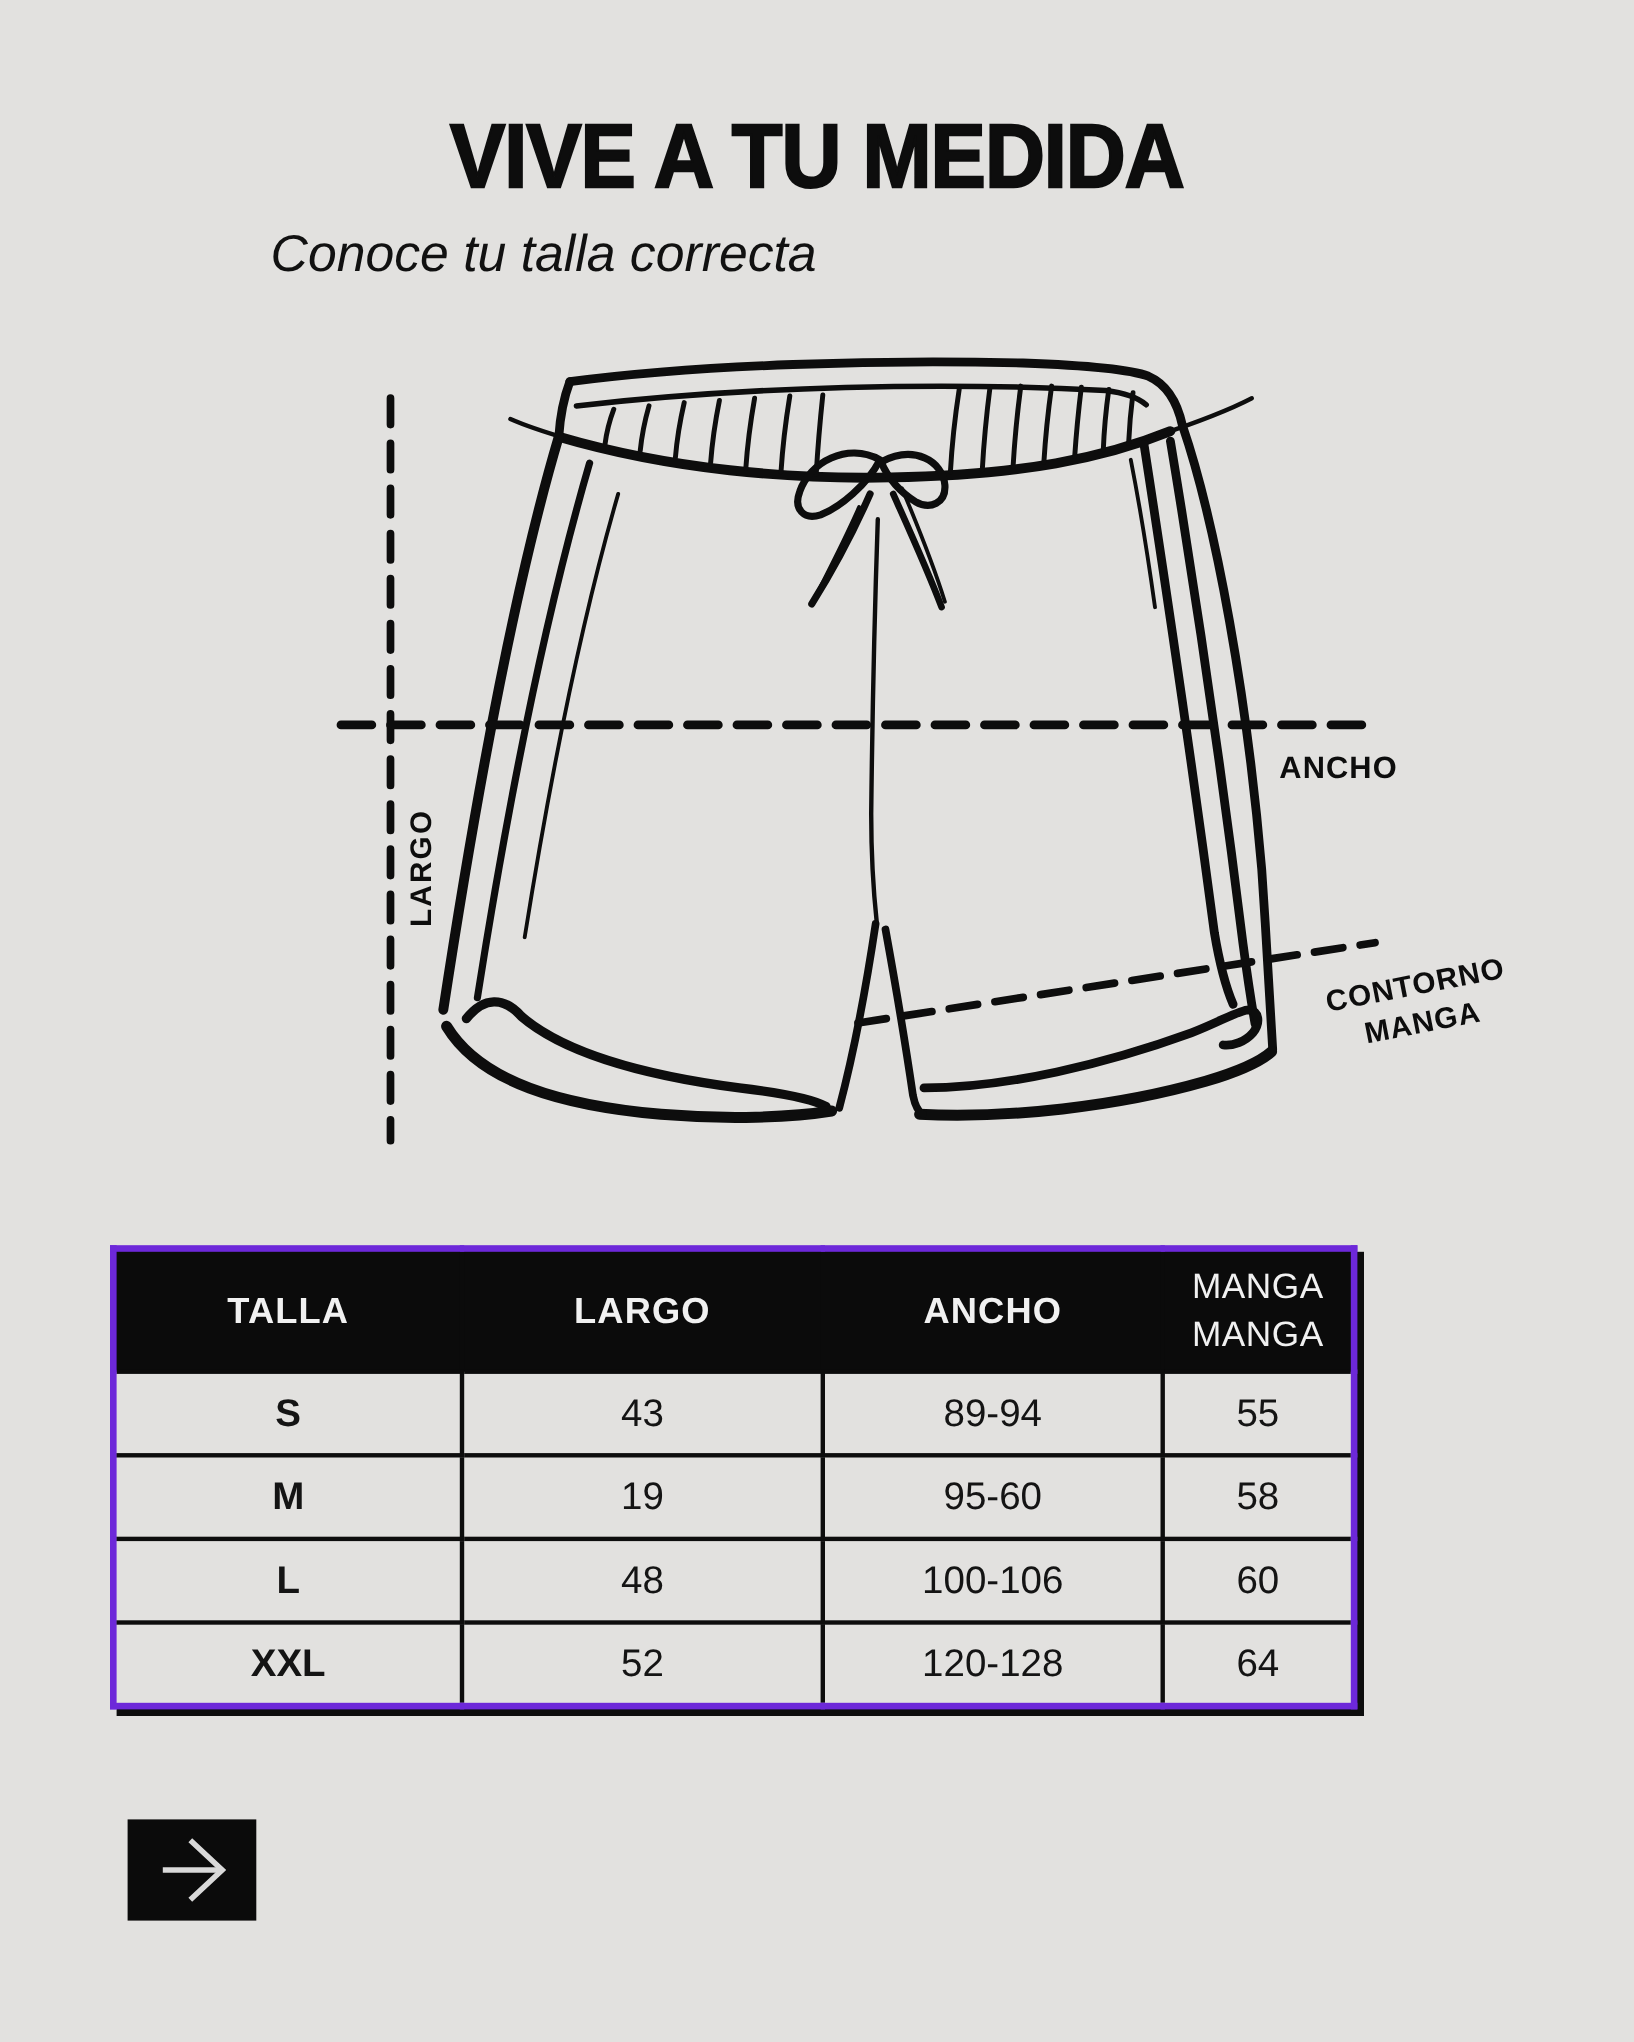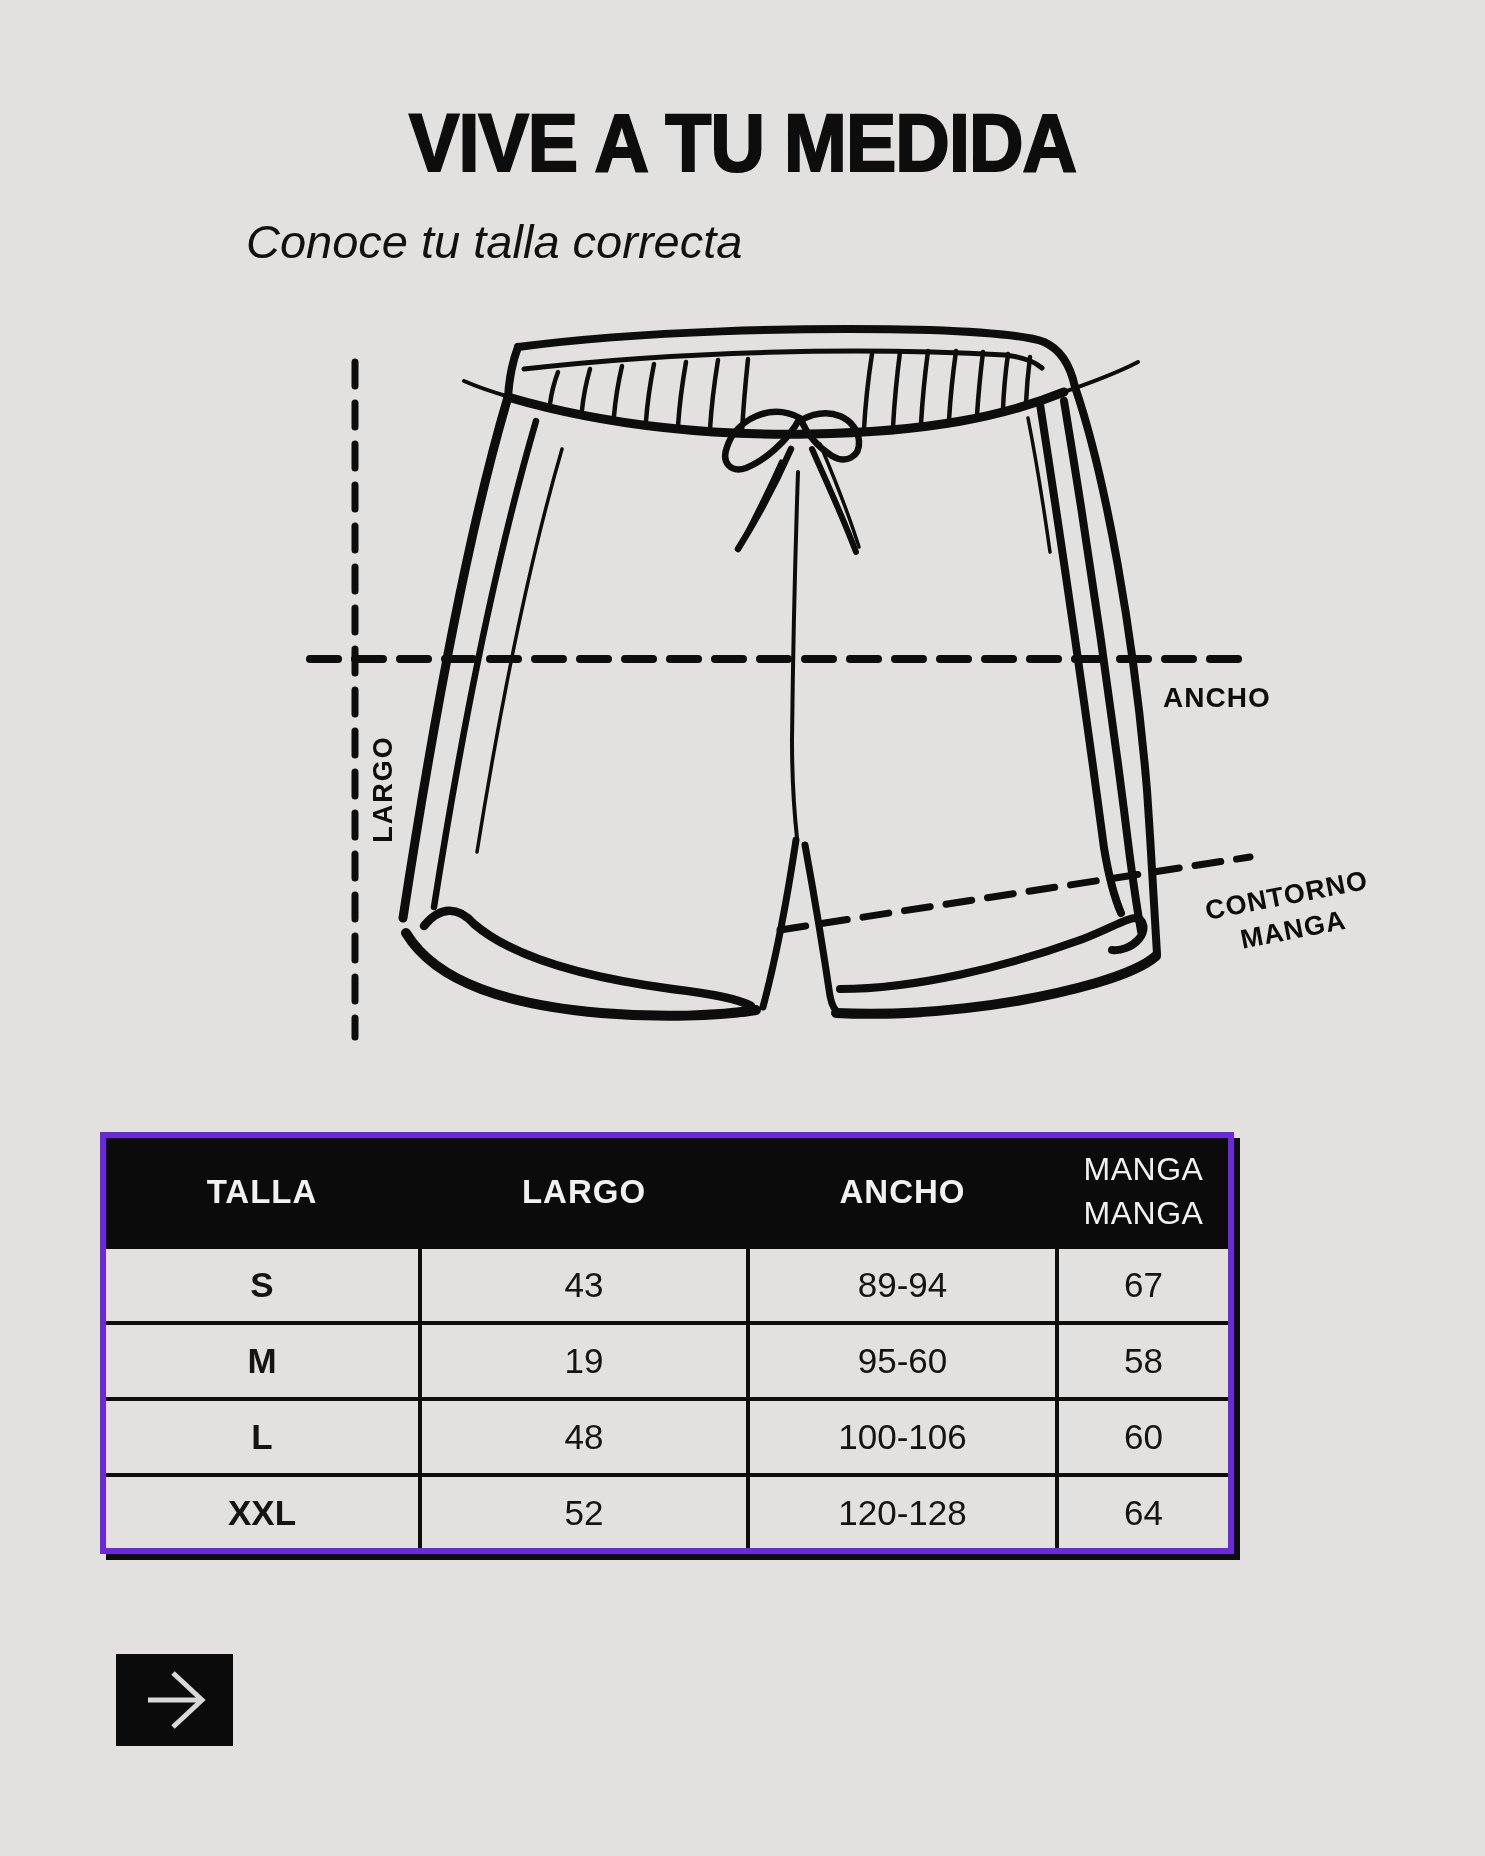--- a/index.html
+++ b/index.html
@@ -16,21 +16,21 @@
   .title{
     position:absolute;left:0;top:102px;width:1485px;
     text-align:center;
     font-size:82px;font-weight:bold;line-height:1;
     letter-spacing:-1px;
     -webkit-text-stroke:2.2px #0d0d0d;
   }
   .title .squeeze{display:inline-block;transform:scaleX(0.92);}
 
   .subtitle{
-    position:absolute;left:246px;top:214px;
+    position:absolute;left:246px;top:202px;
     font-size:47px;font-style:italic;font-weight:400;
     letter-spacing:0px;color:#111;
   }
 
   svg.diagram{position:absolute;left:0;top:0;}
   svg.diagram path{fill:none;stroke:#0d0d0d;stroke-linecap:round;stroke-linejoin:round;}
 
   .meas-label{
     position:absolute;font-weight:bold;color:#0d0d0d;
     font-size:27px;letter-spacing:1px;white-space:nowrap;
@@ -178,21 +178,21 @@
           <span>MANGA</span><br>
           <span>MANGA</span>
         </th>
       </tr>
     </thead>
     <tbody>
       <tr>
         <td class="size-col">S</td>
         <td>43</td>
         <td>89-94</td>
-        <td>67</td>
+        <td>55</td>
       </tr>
       <tr>
         <td class="size-col">M</td>
         <td>19</td>
         <td>95-60</td>
         <td>58</td>
       </tr>
       <tr>
         <td class="size-col">L</td>
         <td>48</td>

